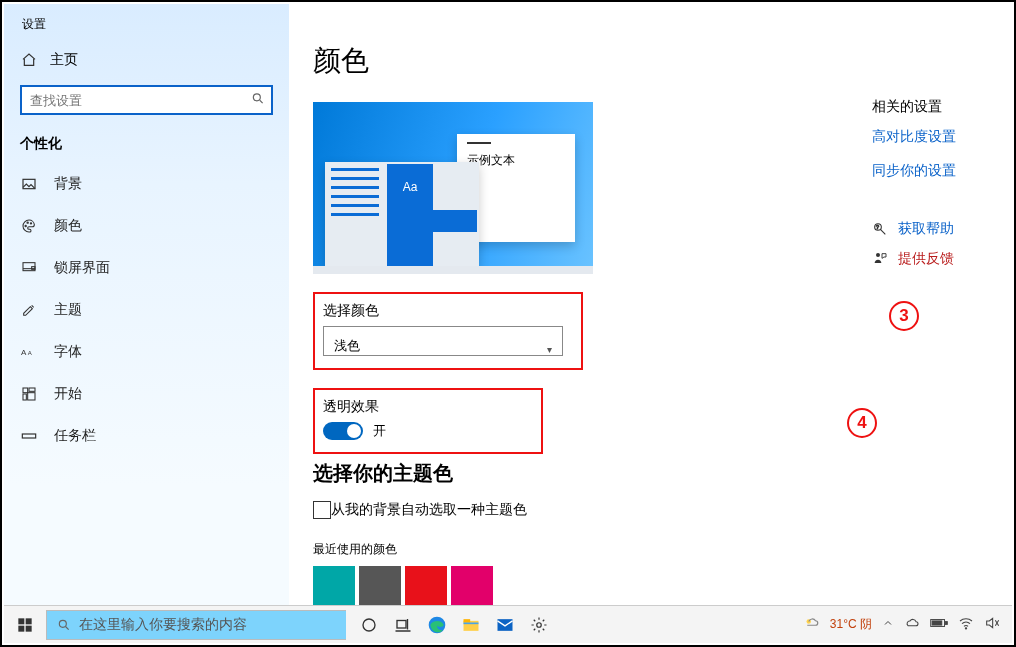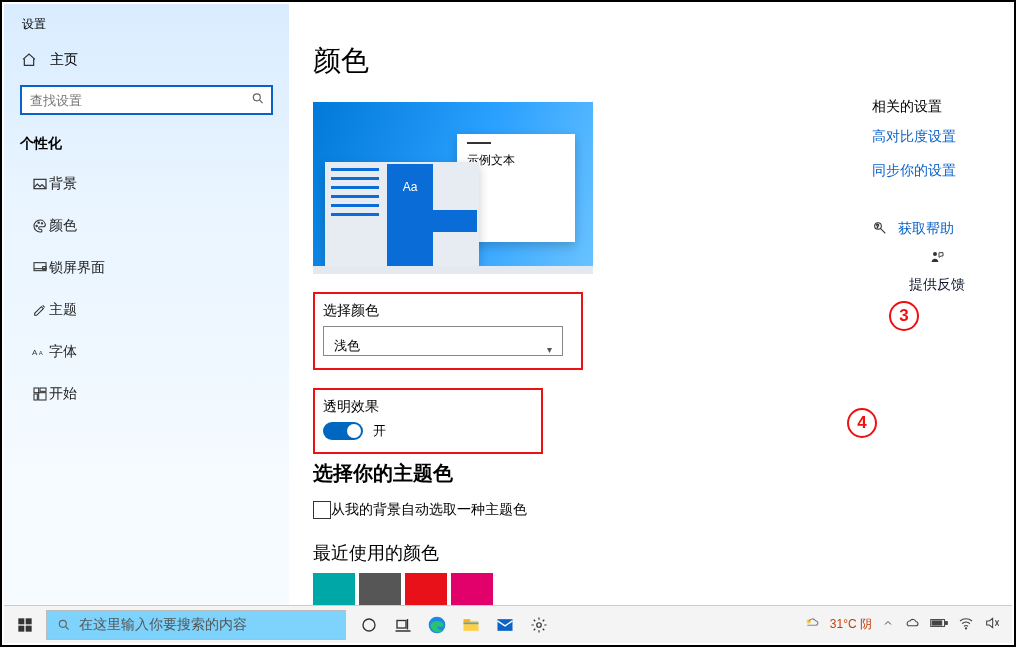--- a/index.html
+++ b/index.html
@@ -67,25 +67,25 @@
     position: absolute; right: 8px; top: 50%; transform: translateY(-50%);
     color: #666;
   }
   .section-label {
     font-weight: 700;
     font-size: 14px;
     padding: 6px 16px 10px;
   }
   .nav-item {
     display: flex;
+    gap: 16px;
     padding: 12px 16px;
     font-size: 14px;
     color: #222;
     cursor: pointer;
-    margin-left: 11px;
   }
 
   
   .main {
     flex: 1;
     padding: 38px 10px 0 24px;
     position: relative;
     display: flex;
   }
   .content { flex: 1; }
@@ -166,37 +166,37 @@
   .circ4 { left: 558px; top: 404px; }
 
   .subhead { font-size: 20px; margin-top: 6px; }
   .checkbox-row {
     display:flex; align-items:center; gap:0;
     margin-top: 14px; font-size:14px;
   }
   .cbox {
     width:18px;height:18px;border:1.5px solid #333;background:#fff;
   }
-  .recent-label { font-size:18px; margin-top:22px; }
+  .recent-label { font-size:12px; margin-top:22px; }
   .swatches { display:flex; gap:4px; margin-top:8px; }
   .sw { width:42px; height:42px; }
   .sw1{background:#00a7a7;} .sw2{background:#565656;}
   .sw3{background:#e8111a;} .sw4{background:#e2006a;}
 
   
   .rail {
     width: 130px;
     padding-top: 56px;
     font-size: 14px;
   }
   .rail h4 { font-size:14px; font-weight:400; color:#000; margin-bottom:12px;}
   .rail a { color:#0a62c9; text-decoration:none; display:block; margin-bottom:16px; cursor:pointer;}
-  .rail .help { margin-top:40px; display:flex; align-items:flex-start; gap:10px; color:#0a62c9;}
+  .rail .help { margin-top:40px; display:flex; align-items:center; gap:10px; color:#0a62c9;}
   .rail .help svg, .rail .fb svg { flex:0 0 16px; }
-  .rail .fb { margin-top:12px; display:flex; align-items:center; gap:10px; color:#0f172a;flex-direction:column;}
+  .rail .fb { margin-top:12px; display:flex; align-items:center; gap:10px; color:#b91c1c;}
 
   
   .taskbar {
     position:absolute;
     left:2px; right:2px; bottom:2px; height:38px;
     background:#f4f4f4;
     border-top:1px solid #ccc;
     display:flex; align-items:center;
   }
   .start-btn {
@@ -306,20 +306,28 @@
       <div class="nav-item">
         <span class="icon">
           <svg width="16" height="16" viewBox="0 0 24 24" fill="none" stroke="#333" stroke-width="1.6">
               <rect x="3" y="3" width="7" height="7"></rect>
               <rect x="12" y="3" width="9" height="5"></rect>
               <rect x="3" y="12" width="5" height="9"></rect>
               <rect x="10" y="10" width="11" height="11"></rect>
             </svg>
         </span>
         <span>开始</span>
+      </div>
+      <div class="nav-item">
+        <span class="icon">
+          <svg width="16" height="16" viewBox="0 0 24 24" fill="none" stroke="#333" stroke-width="1.8">
+              <rect x="2" y="9" width="20" height="6"></rect>
+            </svg>
+        </span>
+        <span>任务栏</span>
       </div>
     </aside>
 
     <div class="main">
       <div class="content">
         <h1 class="page-title">颜色</h1>
 
         <div class="preview">
           <div class="card note">
             <span>示例文本</span>

